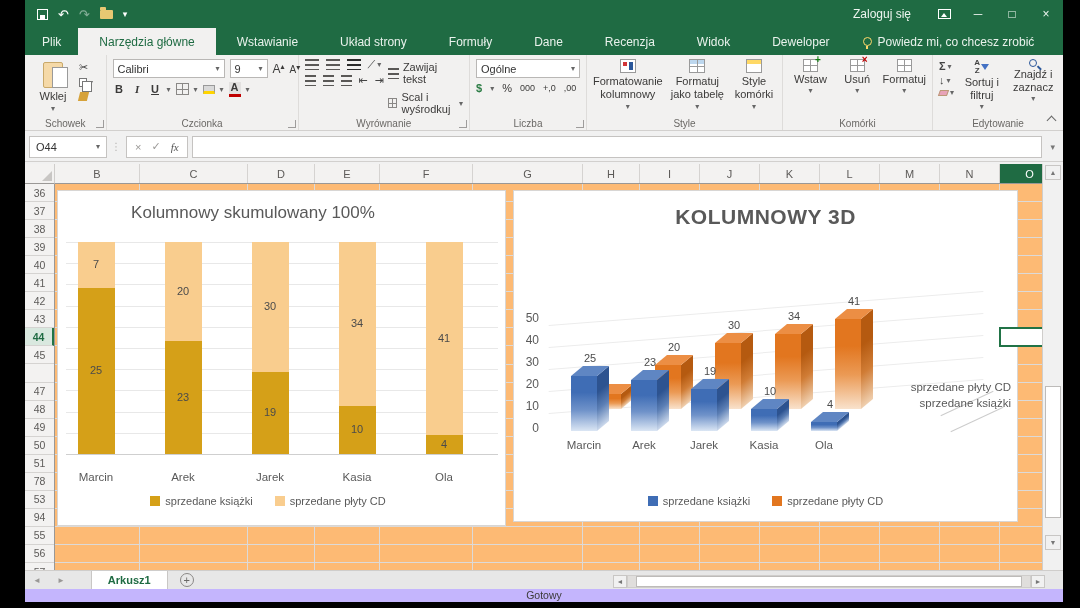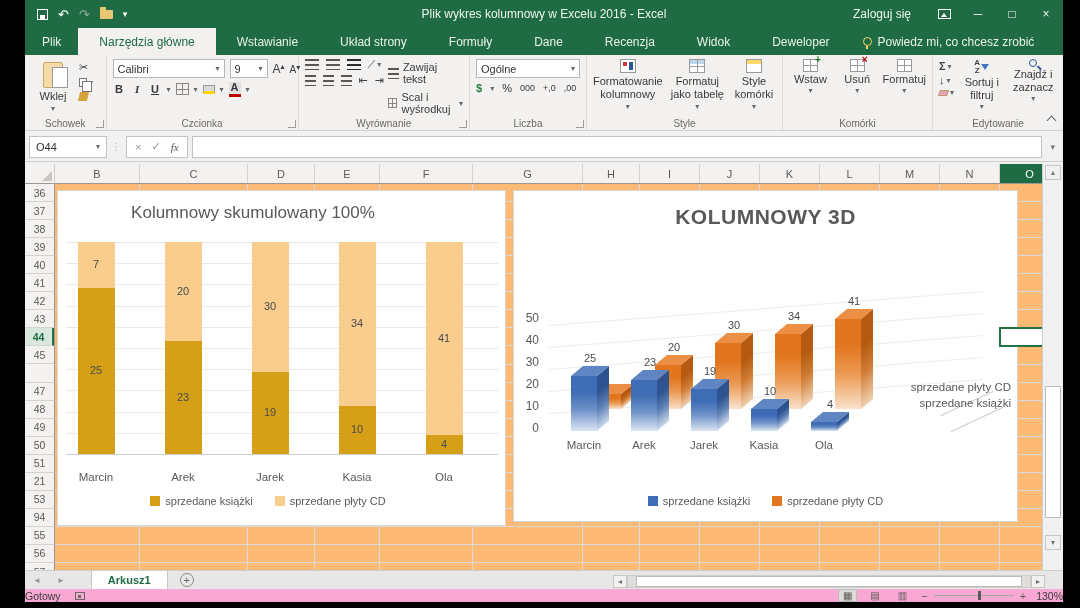--- a/index.html
+++ b/index.html
@@ -146,21 +146,21 @@
   .tabbar { position:absolute; left:0; top:570px; right:0; height:19px; background:#e7e7e7; border-top:1px solid #cfcdcb; display:flex; align-items:stretch; font-size:11px; }
   .navarr { color:#9a9896; font-size:8px; display:flex; align-items:center; padding:0 8px; }
   .sheettab { background:#fff; color:#1f6b43; font-weight:bold; display:flex; align-items:center; padding:0 16px; border-right:1px solid #c9c7c5; border-left:1px solid #c9c7c5; margin-left:18px; }
   .addsheet { width:14px; height:14px; border:1px solid #8a8886; border-radius:50%; color:#6a6865; font-size:11px; line-height:12px; text-align:center; align-self:center; margin-left:12px; }
   .hscroll { position:absolute; left:588px; right:18px; top:3px; height:14px; display:flex; align-items:center; }
   .hs-btn { width:14px; height:13px; border:1px solid #c8c6c4; background:#f1f1f1; color:#777; font-size:7px; display:flex; align-items:center; justify-content:center; }
   .hs-track { flex:1; height:13px; background:#e0dedc; border:1px solid #cfcdcb; position:relative; }
   .hs-thumb { position:absolute; left:8px; right:8px; top:0; bottom:0; background:#fff; border:1px solid #bdbbb9; }
 
   
-  .statusbar { position:absolute; left:0; top:589px; right:0; height:13px; background:#f9a8d4; display:flex; align-items:center; font-size:10.5px; color:#3b3a39; padding:0 0; gap:14px; }
+  .statusbar { position:absolute; left:0; top:589px; right:0; height:13px; background:#c4b5fd; display:flex; align-items:center; font-size:10.5px; color:#3b3a39; padding:0 8px; gap:14px;flex-direction:column; }
   .macro-ico { width:10px; height:8px; border:1px solid #6a6865; position:relative; }
   .macro-ico:after { content:""; position:absolute; left:2px; top:2px; width:3px; height:3px; background:#6a6865; }
   .sb-right { margin-left:auto; display:flex; align-items:center; gap:10px; }
   .viewico { font-size:10px; color:#5c5a58; padding:0 4px; }
   .viewico.active { background:#dcdad8; outline:1px solid #bdbbb9; }
   .zslider { display:flex; align-items:center; gap:6px; }
   .ztrack { width:80px; height:1px; background:#a8a6a4; position:relative; }
   .zthumb { position:absolute; left:55%; top:-4px; width:3px; height:9px; background:#5c5a58; }
   .zsign { font-size:11px; color:#5c5a58; }
 </style>
@@ -171,21 +171,20 @@
 <div class="app">
 
   <div class="titlebar">
     <div class="qat">
       <span class="ico-save"></span>
       <span class="ico">↶</span>
       <span class="ico dim">↷</span>
       <span class="ico-folder"></span>
       <span class="ico" style="font-size:9px">▾</span>
     </div>
-    <div class="win-title">Plik wykres kolumnowy w Excelu 2016 - Excel</div>
     <div class="tb-right">
       <span class="signin">Zaloguj się</span>
       <span class="winbtn">
             <span class="rdo-box">
               <i></i>
             </span>
           </span>
       <span class="winbtn">─</span>
       <span class="winbtn">□</span>
       <span class="winbtn">×</span>
@@ -422,21 +421,21 @@
           <div class="rowh" style="height: 18.05px;">42</div>
           <div class="rowh" style="height: 18.05px;">43</div>
           <div class="rowh sel" style="height: 18.05px;">44</div>
           <div class="rowh" style="height: 18.05px;">45</div>
           <div class="rowh" style="height: 18.05px; padding-left: 44px;">46</div>
           <div class="rowh" style="height: 18.05px;">47</div>
           <div class="rowh" style="height: 18.05px;">48</div>
           <div class="rowh" style="height: 18.05px;">49</div>
           <div class="rowh" style="height: 18.05px;">50</div>
           <div class="rowh" style="height: 18.05px;">51</div>
-          <div class="rowh" style="height: 18.05px;">21</div>
+          <div class="rowh" style="height: 18.05px;">78</div>
           <div class="rowh" style="height: 18.05px;">53</div>
           <div class="rowh" style="height: 18.05px;">94</div>
           <div class="rowh" style="height: 18.05px;">55</div>
           <div class="rowh" style="height: 18.05px;">56</div>
           <div class="rowh" style="height: 18.05px;">57</div>
         </div>
     <div class="gridarea" id="gridarea">
       <div class="chartbox" id="chart1" style="left:2px; top:6px; width:449px; height:336px">
             <div class="c-title c1-title">Kolumnowy skumulowany 100%</div>
             <div class="gline" style="left: 8px; width: 432px; top: 51px;"></div>

